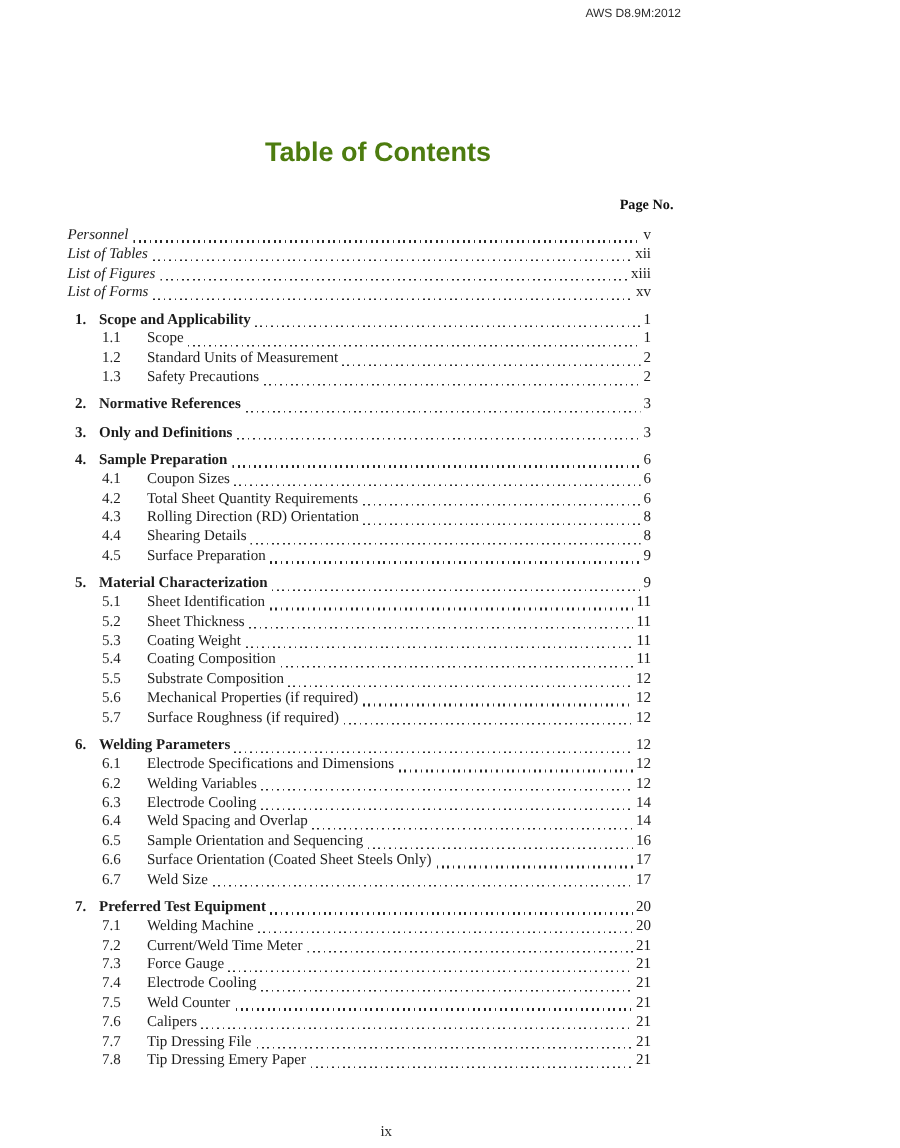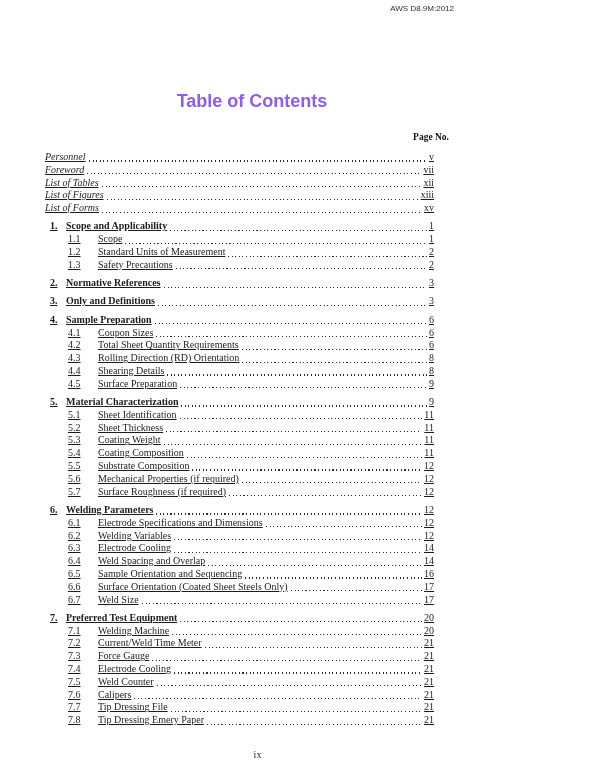--- a/index.html
+++ b/index.html
@@ -23,40 +23,40 @@
   }
   .title {
     position: absolute;
     top: 91px;
     left: 0;
     right: 0;
     text-align: center;
     font-family: "Liberation Sans", sans-serif;
     font-weight: bold;
     font-size: 18px;
-    color: #8b5cf6;
+    color: #4d7c0f;
   }
   .pageno-label {
     position: absolute;
     top: 132px;
     right: 55px;
     font-family: Liberation Serif, serif;
     font-weight: bold;
     font-size: 9.5px;
     color: #111;
   }
   .toc {
     position: absolute;
     top: 151px;
     left: 45px;
     right: 70px;
     font-size: 10px;
     line-height: 12.8px;
   }
-  .row { display: flex; align-items: flex-start; text-decoration: underline; }
+  .row { display: flex; align-items: flex-start; }
   .leader {
     flex: 1 1 auto;
     align-self: flex-end;
     height: 1.2px;
     margin: 0 2px 2.2px 3px;
     background-image: repeating-linear-gradient(
       to right, #2b2b2b 0, #2b2b2b 1.1px, transparent 1.1px, transparent 3.6px);
   }
   .pg { flex: 0 0 auto; font-weight: normal; }
   .fm-row .label { font-style: italic; }
@@ -85,25 +85,20 @@
   <div class="pageno-label">Page No.</div>
 
   <div class="toc">
     <div id="fm-list">
   <div class="row fm-row">
     <span class="label">Personnel</span>
     <span class="leader"></span>
     <span class="pg">v</span>
   </div>
 
-  <div class="row fm-row">
-    <span class="label">Foreword</span>
-    <span class="leader"></span>
-    <span class="pg">vii</span>
-  </div>
 
   <div class="row fm-row">
     <span class="label">List of Tables</span>
     <span class="leader"></span>
     <span class="pg">xii</span>
   </div>
 
   <div class="row fm-row">
     <span class="label">List of Figures</span>
     <span class="leader"></span>

